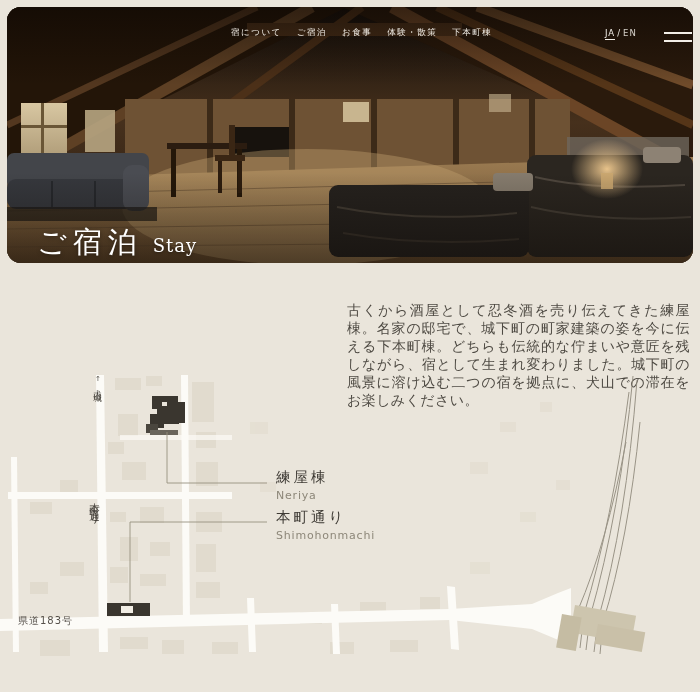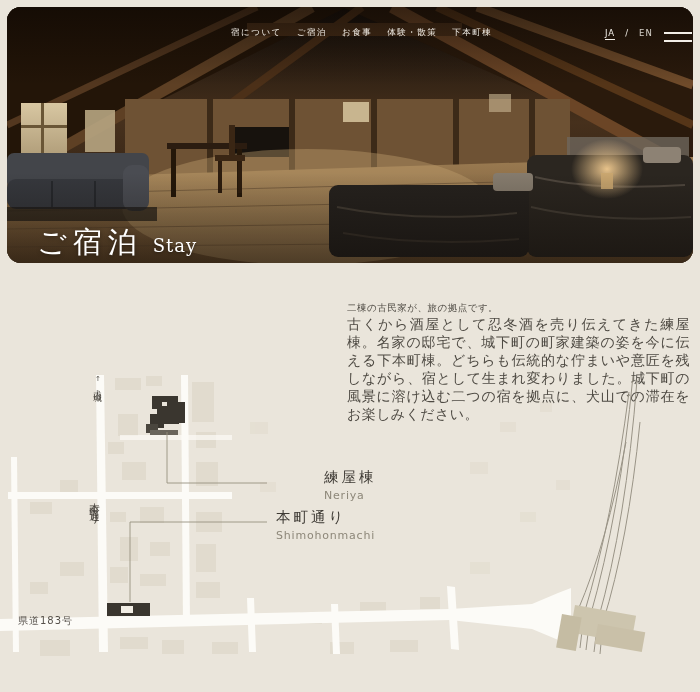--- a/index.html
+++ b/index.html
@@ -25,21 +25,21 @@
     background:linear-gradient(to top, rgba(10,6,3,.45), rgba(10,6,3,0));
   }
   
   .hdr { position:absolute; left:0; top:0; width:100%; height:74px; }
   .brand { position:absolute; left:20px; top:12px; width:60px; text-align:center; cursor:pointer; }
   .brand svg { display:block; margin:0 auto; }
   .brand .brandline { margin-top:4px; font-size:7px; letter-spacing:1px; color:#fff; white-space:nowrap; }
   .brand .brandline .jp { font-size:9px; font-family:"DejaVu Serif","Liberation Serif",serif; }
   .nav { position:absolute; left:224px; top:20px; display:flex; gap:15px; }
   .nav .item { font-size:8.5px; letter-spacing:1.5px; color:#f2eee7; white-space:nowrap; cursor:pointer; }
-  .lang { position:absolute; left:598px; top:21px; font-size:8.5px; letter-spacing:1px; color:#f2eee7; display:flex; gap:10px; }
+  .lang { position:absolute; left:598px; top:21px; font-size:8.5px; letter-spacing:1px; color:#f2eee7; display:flex; gap:2px; }
   .lang .ja { border-bottom:1px solid #f2eee7; padding-bottom:1px; cursor:pointer; }
   .lang .en { opacity:.85; cursor:pointer; }
   .burger { position:absolute; left:657px; top:25px; width:28px; height:12px; cursor:pointer; }
   .burger span { position:absolute; left:0; width:28px; height:1.6px; background:#f2eee7; }
   .burger span:nth-child(1){ top:0; } .burger span:nth-child(2){ top:8px; }
   .hero-title { position:absolute; left:30px; top:216px; color:#fff; display:flex; align-items:baseline; gap:10px;
     font-family:"DejaVu Serif","Liberation Serif",serif; }
   .hero-title .t { font-size:29px; letter-spacing:6px; font-weight:400; text-shadow:0 1px 4px rgba(0,0,0,.4); }
   .hero-title .s { font-size:18px; letter-spacing:1px; text-shadow:0 1px 3px rgba(0,0,0,.4); }
   
@@ -167,21 +167,20 @@
       </div>
   </div>
 
   <div class="hero-title">
     <span class="t">ご宿泊</span>
     <span class="s">Stay</span>
   </div>
 </div>
 
 <div class="intro">
-  <div class="lead">二棟の古民家が、旅の拠点です。</div>
   <div class="body">古くから酒屋として忍冬酒を売り伝えてきた練屋棟。名家の邸宅で、城下町の町家建築の姿を今に伝える下本町棟。どちらも伝統的な佇まいや意匠を残しながら、宿として生まれ変わりました。城下町の風景に溶け込む二つの宿を拠点に、犬山での滞在をお楽しみください。</div>
 </div>
 
 <div class="map">
   <svg width="700" height="330" viewBox="0 0 700 330">
 
     <g fill="#dcd6c7" opacity="0.6">
       <rect x="115" y="16" width="26" height="12"></rect>
         <rect x="146" y="14" width="16" height="10"></rect>
       <rect x="192" y="20" width="22" height="40"></rect>
@@ -270,21 +269,21 @@
       <polyline points="267,160 130,160 130,240"></polyline>
     </g>
   </svg>
 
   <div class="vlabel" style="left:92px; top:13px;">
     <span class="arrow">↑</span><span>犬山城</span>
   </div>
   <div class="vlabel street" style="left:88px; top:132px;">本町通り</div>
   <div class="hlabel" style="left:18px; top:252px;">県道183号</div>
 
-  <div class="marker-label" style="left:276px; top:106px;margin-left:48px;">
+  <div class="marker-label" style="left:276px; top:106px;">
     <div class="jp">練屋棟</div>
     <div class="en">Neriya</div>
   </div>
   <div class="marker-label" style="left:276px; top:146px;">
     <div class="jp">本町通り</div>
     <div class="en">Shimohonmachi</div>
   </div>
 </div>
 
 </body></html>

